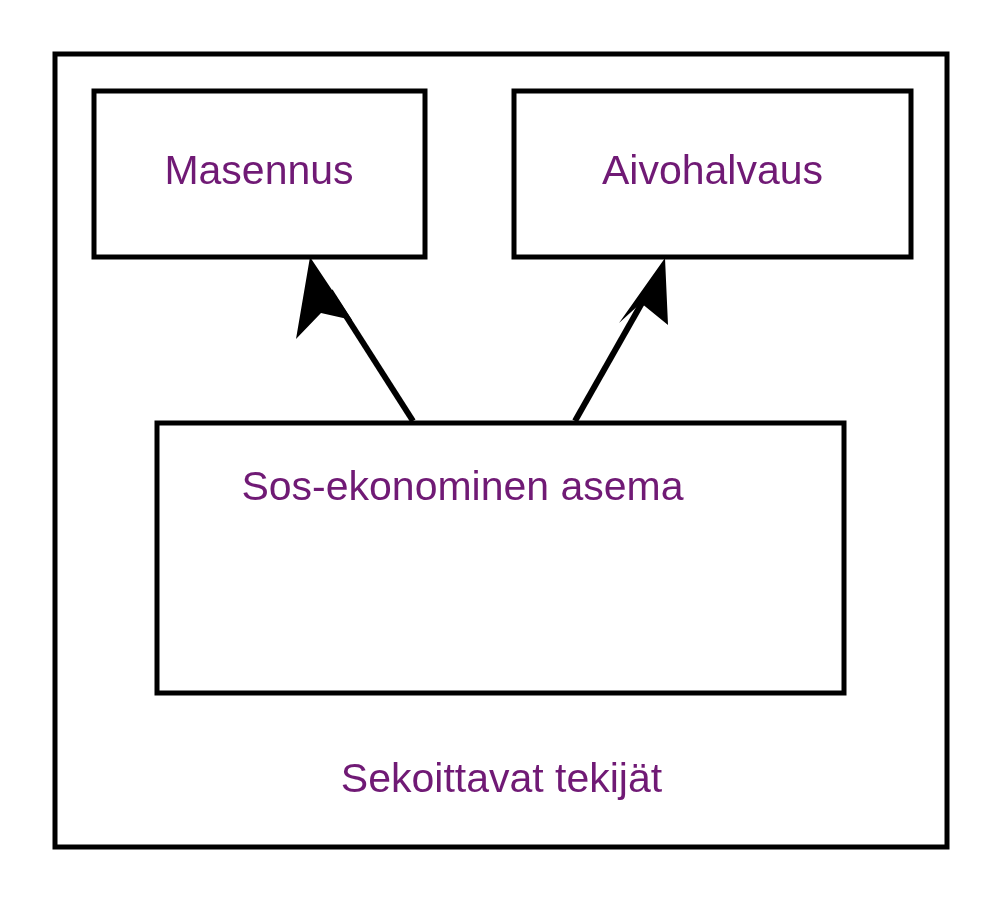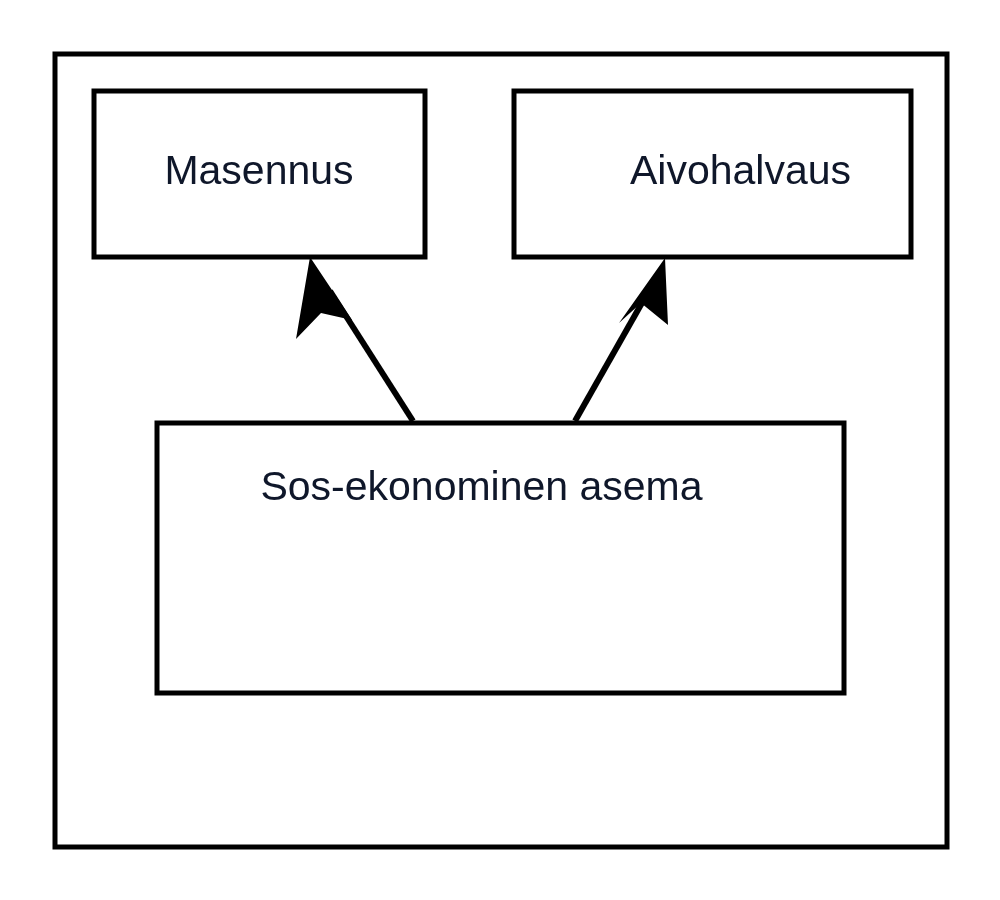--- a/index.html
+++ b/index.html
@@ -23,48 +23,46 @@
   #diagram-svg {
     position: absolute;
     left: 0;
     top: 0;
     width: 1000px;
     height: 900px;
   }
   .node-label {
     position: absolute;
     text-align: center;
-    color: #0f172a;
+    color: #701a75;
     font-family: "Liberation Sans", sans-serif;
     font-weight: 400;
     white-space: nowrap;
     line-height: 1;
   }
   
   #label-masennus {
     left: 93px;
     top: 150px;
     width: 332px;
     font-size: 41px;
   }
   
   #label-aivohalvaus {
     left: 513px;
     top: 150px;
     width: 399px;
     font-size: 41px;
-    margin-left: 28px;
   }
   
   #label-confounders {
     left: 156px;
     top: 462px;
     width: 613px;
     font-size: 41px;
-    padding-left: 19px;
   }
   #label-confounders .line {
     display: block;
     height: 76px;
     line-height: 48px;
     white-space: nowrap;
   }
   
   #label-caption {
     left: 56px;
@@ -100,14 +98,15 @@
   </svg>
 
   <div class="node-label" id="label-masennus">Masennus</div>
 
   <div class="node-label" id="label-aivohalvaus">Aivohalvaus</div>
 
   <div class="node-label" id="label-confounders">
     <span class="line">Sos-ekonominen asema</span>
   </div>
 
+  <div class="node-label" id="label-caption">Sekoittavat tekijät</div>
 
 </div>
 
 </body></html>

